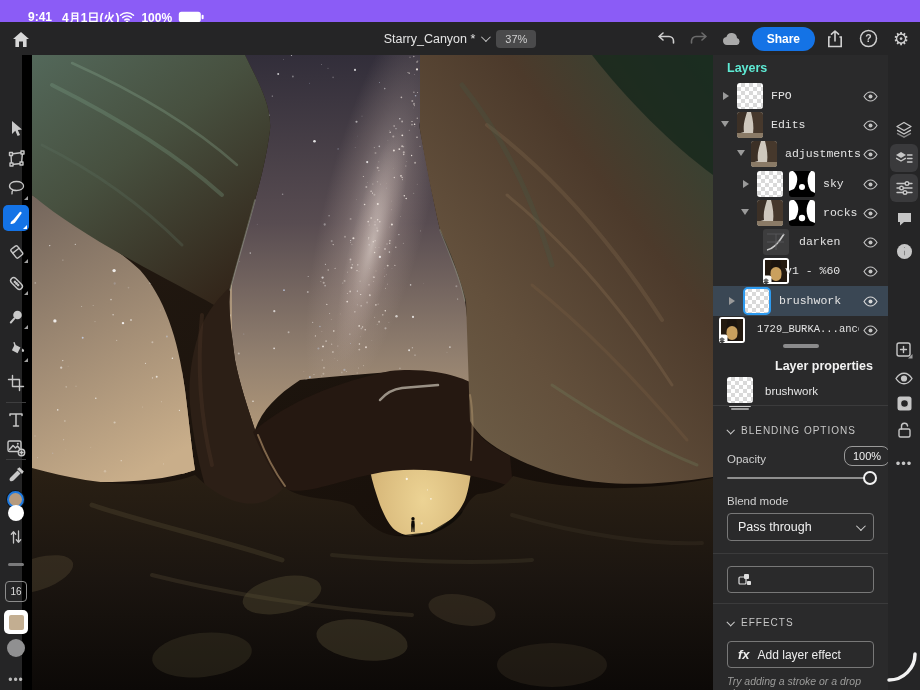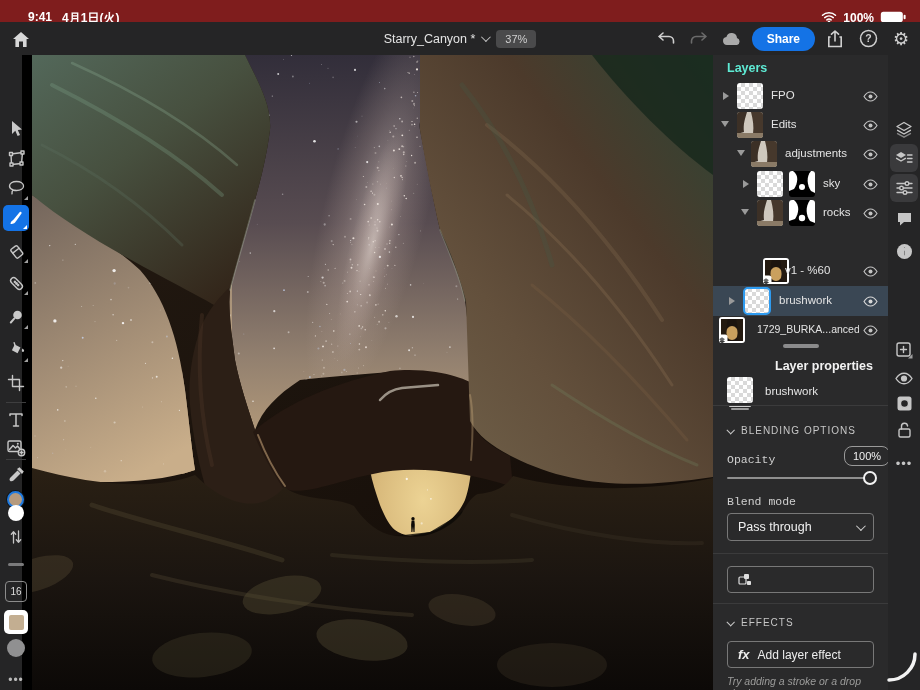--- a/index.html
+++ b/index.html
@@ -1,21 +1,21 @@
 <!DOCTYPE html>
 <html><head>
 <meta charset="utf-8">
 <style>
   html,body{margin:0;padding:0;background:#000;}
   *{box-sizing:border-box;}
   .screen{position:relative;width:920px;height:690px;background:#000;overflow:hidden;
     font-family:"Liberation Sans",sans-serif;color:#e8e8e8;}
   
-  .status-bar{position:absolute;left:0;top:0;width:920px;height:22px;background:#7f1d1d;
-    display:flex;align-items:center;justify-content:space-between;padding:18px 14px;}
+  .status-bar{position:absolute;left:0;top:0;width:920px;height:22px;background:#8b5cf6;
+    display:flex;align-items:center;padding:18px 14px;}
   .sb-left{display:flex;gap:10px;font-size:12px;font-weight:bold;color:#fff;padding-left:14px;}
   .sb-right{display:flex;align-items:center;gap:6px;font-size:12px;font-weight:bold;color:#fff;}
   
   .app-toolbar{position:absolute;left:0;top:22px;width:920px;height:33px;background:#252526;}
   .home-btn{position:absolute;left:8px;top:4px;width:26px;height:26px;display:flex;align-items:center;justify-content:center;}
   .tb-center{position:absolute;left:0;top:0;width:100%;height:33px;display:flex;align-items:center;justify-content:center;gap:8px;}
   .doc-title{font-size:12.5px;color:#e4e4e4;display:flex;align-items:center;gap:6px;}
   .chev{display:inline-block;width:7px;height:7px;border-right:1.6px solid #bdbdbd;border-bottom:1.6px solid #bdbdbd;transform:rotate(45deg) translateY(-2px);}
   .zoom-badge{background:#4a4a4b;color:#cfcfcf;font-size:11px;border-radius:4px;padding:3px 9px;}
   .tb-right{position:absolute;right:6px;top:0;height:33px;display:flex;align-items:center;gap:7px;}
@@ -38,36 +38,36 @@
   .brush-prev{position:absolute;left:4px;width:24px;height:24px;background:#fff;border-radius:5px;display:flex;align-items:center;justify-content:center;}
   .brush-prev i{display:block;width:15px;height:15px;background:#c3ae91;border-radius:2px;}
   .gray-dot{position:absolute;left:7px;width:18px;height:18px;border-radius:50%;background:#909091;}
   .pillbar{position:absolute;left:8px;width:16px;height:3px;border-radius:2px;background:#7b7b7c;}
   .dots{color:#b9b9b9;font-size:12px;letter-spacing:1px;position:absolute;width:32px;text-align:center;}
   
   .canvas{position:absolute;left:32px;top:55px;width:681px;height:635px;}
   
   .layers-panel{position:absolute;left:713px;top:55px;width:175px;height:635px;background:#2a2a2b;}
   .lp-title{position:absolute;left:14px;top:6px;font-size:12.5px;font-weight:bold;color:#5eead4;}
-  .layer-row{position:absolute;left:0;width:175px;height:30px;}
+  .layer-row{position:absolute;left:0;width:175px;height:30px;font-family:Liberation Mono, monospace;}
   .layer-row.selected{background:#3a4754;}
   .exp{position:absolute;top:11px;width:0;height:0;}
   .exp.right{border-top:4.5px solid transparent;border-bottom:4.5px solid transparent;border-left:6px solid #9a9a9a;}
   .exp.down{border-left:4.5px solid transparent;border-right:4.5px solid transparent;border-top:6px solid #9a9a9a;}
   .thumb{position:absolute;top:2px;width:26px;height:26px;border-radius:3px;overflow:hidden;}
   .checker{background-color:#fff;background-image:linear-gradient(45deg,#d9d9d9 25%,transparent 25%,transparent 75%,#d9d9d9 75%),linear-gradient(45deg,#d9d9d9 25%,transparent 25%,transparent 75%,#d9d9d9 75%);background-size:8px 8px;background-position:0 0,4px 4px;}
   .thumb.sel-border{outline:2px solid #2e9bf0;outline-offset:-1px;border-radius:4px;}
   .layer-label{position:absolute;top:8px;font-size:11.5px;color:#e3e3e3;white-space:nowrap;overflow:hidden;}
   .eye-btn{position:absolute;left:148px;top:7px;width:18px;height:16px;display:flex;align-items:center;justify-content:center;}
   .drag-pill{position:absolute;left:70px;width:36px;height:4px;border-radius:2px;background:#8b8b8c;}
   .lp-sub{position:absolute;left:14px;font-size:12.5px;font-weight:bold;color:#f2f2f2;padding-left:48px;}
   .hdiv{position:absolute;left:0;width:175px;height:1px;background:#3b3b3c;}
   .sec-head{position:absolute;left:14px;display:flex;align-items:center;gap:8px;font-size:10px;letter-spacing:1px;color:#c7c7c7;}
   .sec-head .chev{border-color:#c7c7c7;width:6px;height:6px;transform:rotate(45deg) translateY(-1px);}
-  .fld-label{position:absolute;left:14px;font-size:11.5px;color:#cfcfcf;font-family:Liberation Mono, monospace;}
+  .fld-label{position:absolute;left:14px;font-size:11.5px;color:#cfcfcf;}
   .val-box{position:absolute;border:1.5px solid #9a9a9a;border-radius:8px;color:#f0f0f0;font-size:11px;
     padding:3px 8px;}
   .slider-track{position:absolute;left:14px;width:147px;height:2px;background:#8f8f8f;border-radius:1px;}
   .slider-handle{position:absolute;width:14px;height:14px;border:2.5px solid #f2f2f2;border-radius:50%;background:#2a2a2b;}
   .dropdown{position:absolute;left:14px;width:147px;height:28px;border:1.5px solid #787878;border-radius:4px;
     display:flex;align-items:center;justify-content:space-between;padding:0 10px;font-size:12.5px;color:#f0f0f0;}
   .dropdown .chev{border-color:#cfcfcf;}
   .panel-btn{position:absolute;left:14px;width:147px;height:27px;border:1.5px solid #787878;border-radius:4px;
     display:flex;align-items:center;gap:8px;padding:0 10px;font-size:12px;color:#ededed;background:transparent;}
   .hint{position:absolute;left:14px;font-size:10.5px;font-style:italic;color:#9b9b9a;}
@@ -1054,20 +1054,35 @@
       </div>
       <span class="layer-label" style="left:110px">rocks</span>
       <span class="eye-btn">
           <svg width="15" height="11" viewBox="0 0 15 11">
             <path d="M1 5.5 C3 2.2 5.2 1 7.5 1 C9.8 1 12 2.2 14 5.5 C12 8.8 9.8 10 7.5 10 C5.2 10 3 8.8 1 5.5 Z" stroke="#c4c4c4" fill="none" stroke-width="1.1"></path>
             <circle cx="7.5" cy="5.5" r="2" fill="#c4c4c4"></circle>
           </svg>
         </span>
     </div>
 
+    <div class="layer-row" style="top:172px">
+      <div class="thumb" style="left:50px;background:#3d3d3e">
+        <svg width="26" height="26">
+            <path d="M4,21 C10,20 15,15 21,5" stroke="#c9c9c9" fill="none" stroke-width="1.6"></path>
+            <path d="M4,5 H21 M4,13 H21 M13,5 V21" stroke="#5c5c5d" stroke-width="0.8"></path>
+          </svg>
+      </div>
+      <span class="layer-label" style="left:86px">darken</span>
+      <span class="eye-btn">
+          <svg width="15" height="11" viewBox="0 0 15 11">
+            <path d="M1 5.5 C3 2.2 5.2 1 7.5 1 C9.8 1 12 2.2 14 5.5 C12 8.8 9.8 10 7.5 10 C5.2 10 3 8.8 1 5.5 Z" stroke="#c4c4c4" fill="none" stroke-width="1.1"></path>
+            <circle cx="7.5" cy="5.5" r="2" fill="#c4c4c4"></circle>
+          </svg>
+        </span>
+    </div>
 
     <div class="layer-row" style="top:201px">
       <div class="thumb" style="left:50px;background:#fff;padding:2px">
         <svg width="22" height="22">
             <rect width="22" height="22" fill="#1c140e"></rect>
             <ellipse cx="11" cy="14" rx="6" ry="7" fill="#caa05e"></ellipse>
             <path d="M0,0 H7 C5,6 5,12 6,20 L0,22 Z" fill="#241a10"></path>
             <path d="M22,0 H15 C17,7 17,13 16,20 L22,22 Z" fill="#241a10"></path>
           </svg>
         <svg width="12" height="12" style="position:absolute;left:-3px;bottom:-3px">

